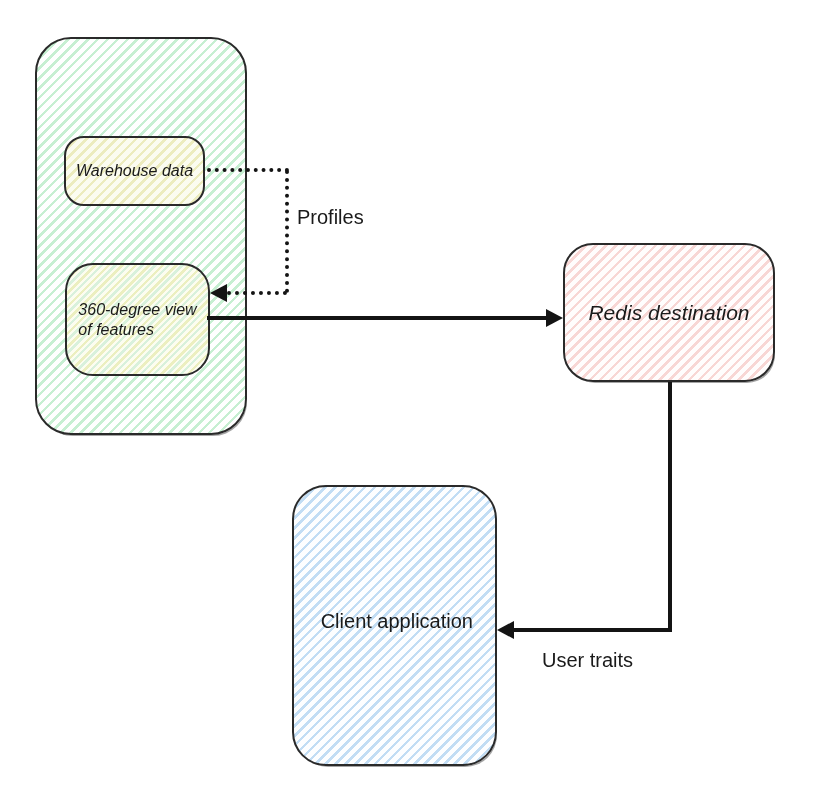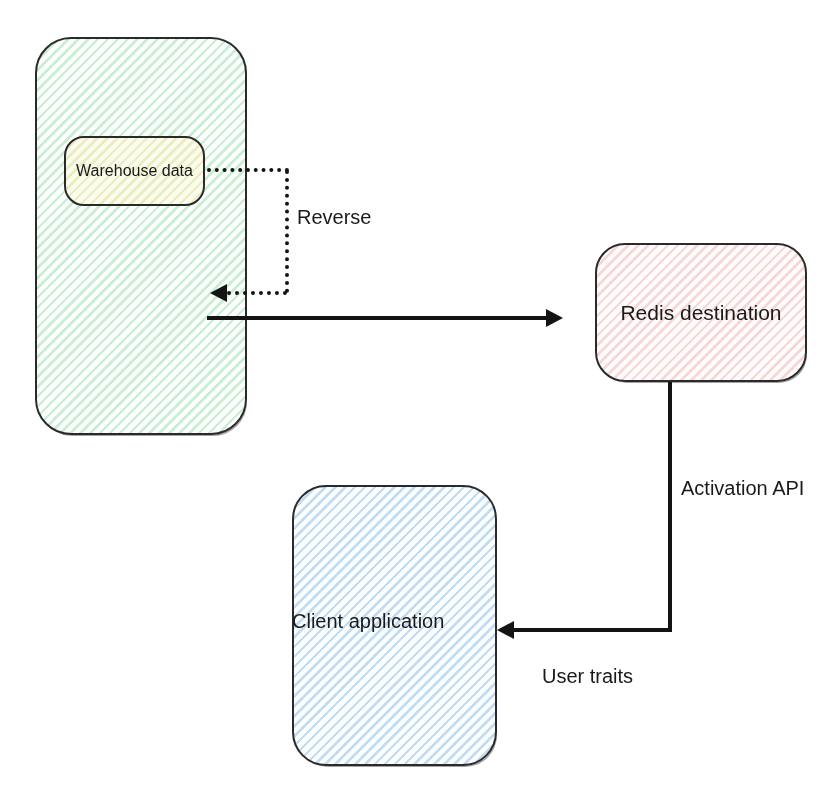--- a/index.html
+++ b/index.html
@@ -1,45 +1,45 @@
 <!DOCTYPE html>
 <html><head>
 <meta charset="utf-8">
 <style>
   html,body{margin:0;padding:0;background:#ffffff;}
   #stage{
     position:relative;width:836px;height:794px;background:#ffffff;overflow:hidden;
     font-family:"Liberation Sans", sans-serif;color:#1a1a1a;
   }
   .node{position:absolute;box-sizing:border-box;border:2px solid #2a2a2a;
-        display:flex;align-items:center;justify-content:center;text-align:left;}
+        display:flex;align-items:center;justify-content:center;text-align:left;font-style:italic;}
   .sketch{box-shadow:2px 3px 0 -2px rgba(90,90,90,.55);}
 
   
   .hatch-green{background:repeating-linear-gradient(135deg,#c7efd2 0 2.5px,#ffffff 2.5px 7px);}
   .hatch-yellow{background:repeating-linear-gradient(135deg,#ececbe 0 2.5px,#fbfcf0 2.5px 7px);}
   .hatch-yellowgreen{background:repeating-linear-gradient(135deg,#ecefc0 0 2.5px,#fcfdf0 2.5px 4.5px,#d9f1dc 4.5px 7px,#fcfdf0 7px 9.5px);}
-  .hatch-pink{background:repeating-linear-gradient(135deg,#f8d7d5 0 2.5px,#fffdfd 2.5px 7px);margin-left:32px;}
+  .hatch-pink{background:repeating-linear-gradient(135deg,#f8d7d5 0 2.5px,#fffdfd 2.5px 7px);}
   .hatch-blue{background:repeating-linear-gradient(135deg,#c2ddf4 0 2.5px,#fdfeff 2.5px 7px);}
   .hatch-greenstrong{background:repeating-linear-gradient(135deg,#90d8a8 0 2.5px,#effaf2 2.5px 6.5px);}
 
   #warehouse-group{left:35px;top:37px;width:212px;height:398px;border-radius:36px;}
   #warehouse-data{left:64px;top:136px;width:141px;height:70px;border-radius:20px;font-size:16px;}
   #feature-view{left:65px;top:263px;width:145px;height:113px;border-radius:28px;font-size:16px;line-height:20px;}
   #redis-destination{left:563px;top:243px;width:212px;height:139px;border-radius:30px;font-size:21px;}
   #client-application{left:292px;top:485px;width:205px;height:281px;border-radius:34px;}
   #real-time-ellipse{left:300px;top:653px;width:181px;height:75px;border-radius:50%;font-size:15px;line-height:17px;}
 
   .edge-label{position:absolute;font-size:20px;white-space:nowrap;}
   #profiles-label{left:297px;top:206px;}
   #reverse-etl-label{left:330px;top:329px;}
   #activation-api-label{left:681px;top:477px;}
-  #user-traits-label{left:542px;top:665px;}
+  #user-traits-label{left:542px;top:649px;}
   #client-application-label{position:absolute;left:292px;top:610px;width:181px;
-    text-align:left;font-size:20px;}
+    text-align:right;font-size:20px;}
 
   .line{position:absolute;height:0;width:0;}
   .h-solid{border-top:4px solid #141414;}
   .v-solid{border-left:4px solid #141414;}
   .h-dotted{border-top:4px dotted #141414;}
   .v-dotted{border-left:4px dotted #141414;}
   .arrow{position:absolute;width:0;height:0;}
   .arrow-right{border-top:9px solid transparent;border-bottom:9px solid transparent;border-left:17px solid #141414;}
   .arrow-left{border-top:9px solid transparent;border-bottom:9px solid transparent;border-right:17px solid #141414;}
 
@@ -60,36 +60,41 @@
 <body>
 
 <div id="stage">
 
   <div class="node hatch-green sketch" id="warehouse-group"></div>
 
   <div class="node hatch-yellow" id="warehouse-data">
     <span>Warehouse data</span>
   </div>
 
+  <div class="node hatch-yellowgreen" id="feature-view">
+    <span>
+      <span>360-degree view</span><br>
+      <span>of features</span>
+    </span>
+  </div>
 
   <div class="line h-dotted" id="profiles-seg1"></div>
   <div class="line v-dotted" id="profiles-seg2"></div>
   <div class="line h-dotted" id="profiles-seg3"></div>
   <div class="arrow arrow-left" id="profiles-arrowhead"></div>
-  <div class="edge-label" id="profiles-label">Reverse</div>
+  <div class="edge-label" id="profiles-label">Profiles</div>
 
   <div class="line h-solid" id="reverse-etl-line"></div>
   <div class="arrow arrow-right" id="reverse-etl-arrowhead"></div>
 
   <div class="node hatch-pink sketch" id="redis-destination">
     <span>Redis destination</span>
   </div>
 
   <div class="line v-solid" id="activation-vline"></div>
-  <div class="edge-label" id="activation-api-label">Activation API</div>
   <div class="line h-solid" id="user-traits-hline"></div>
   <div class="arrow arrow-left" id="user-traits-arrowhead"></div>
   <div class="edge-label" id="user-traits-label">User traits</div>
 
   <div class="node hatch-blue sketch" id="client-application"></div>
   <div id="client-application-label">Client application</div>
 
 
 </div>
 

